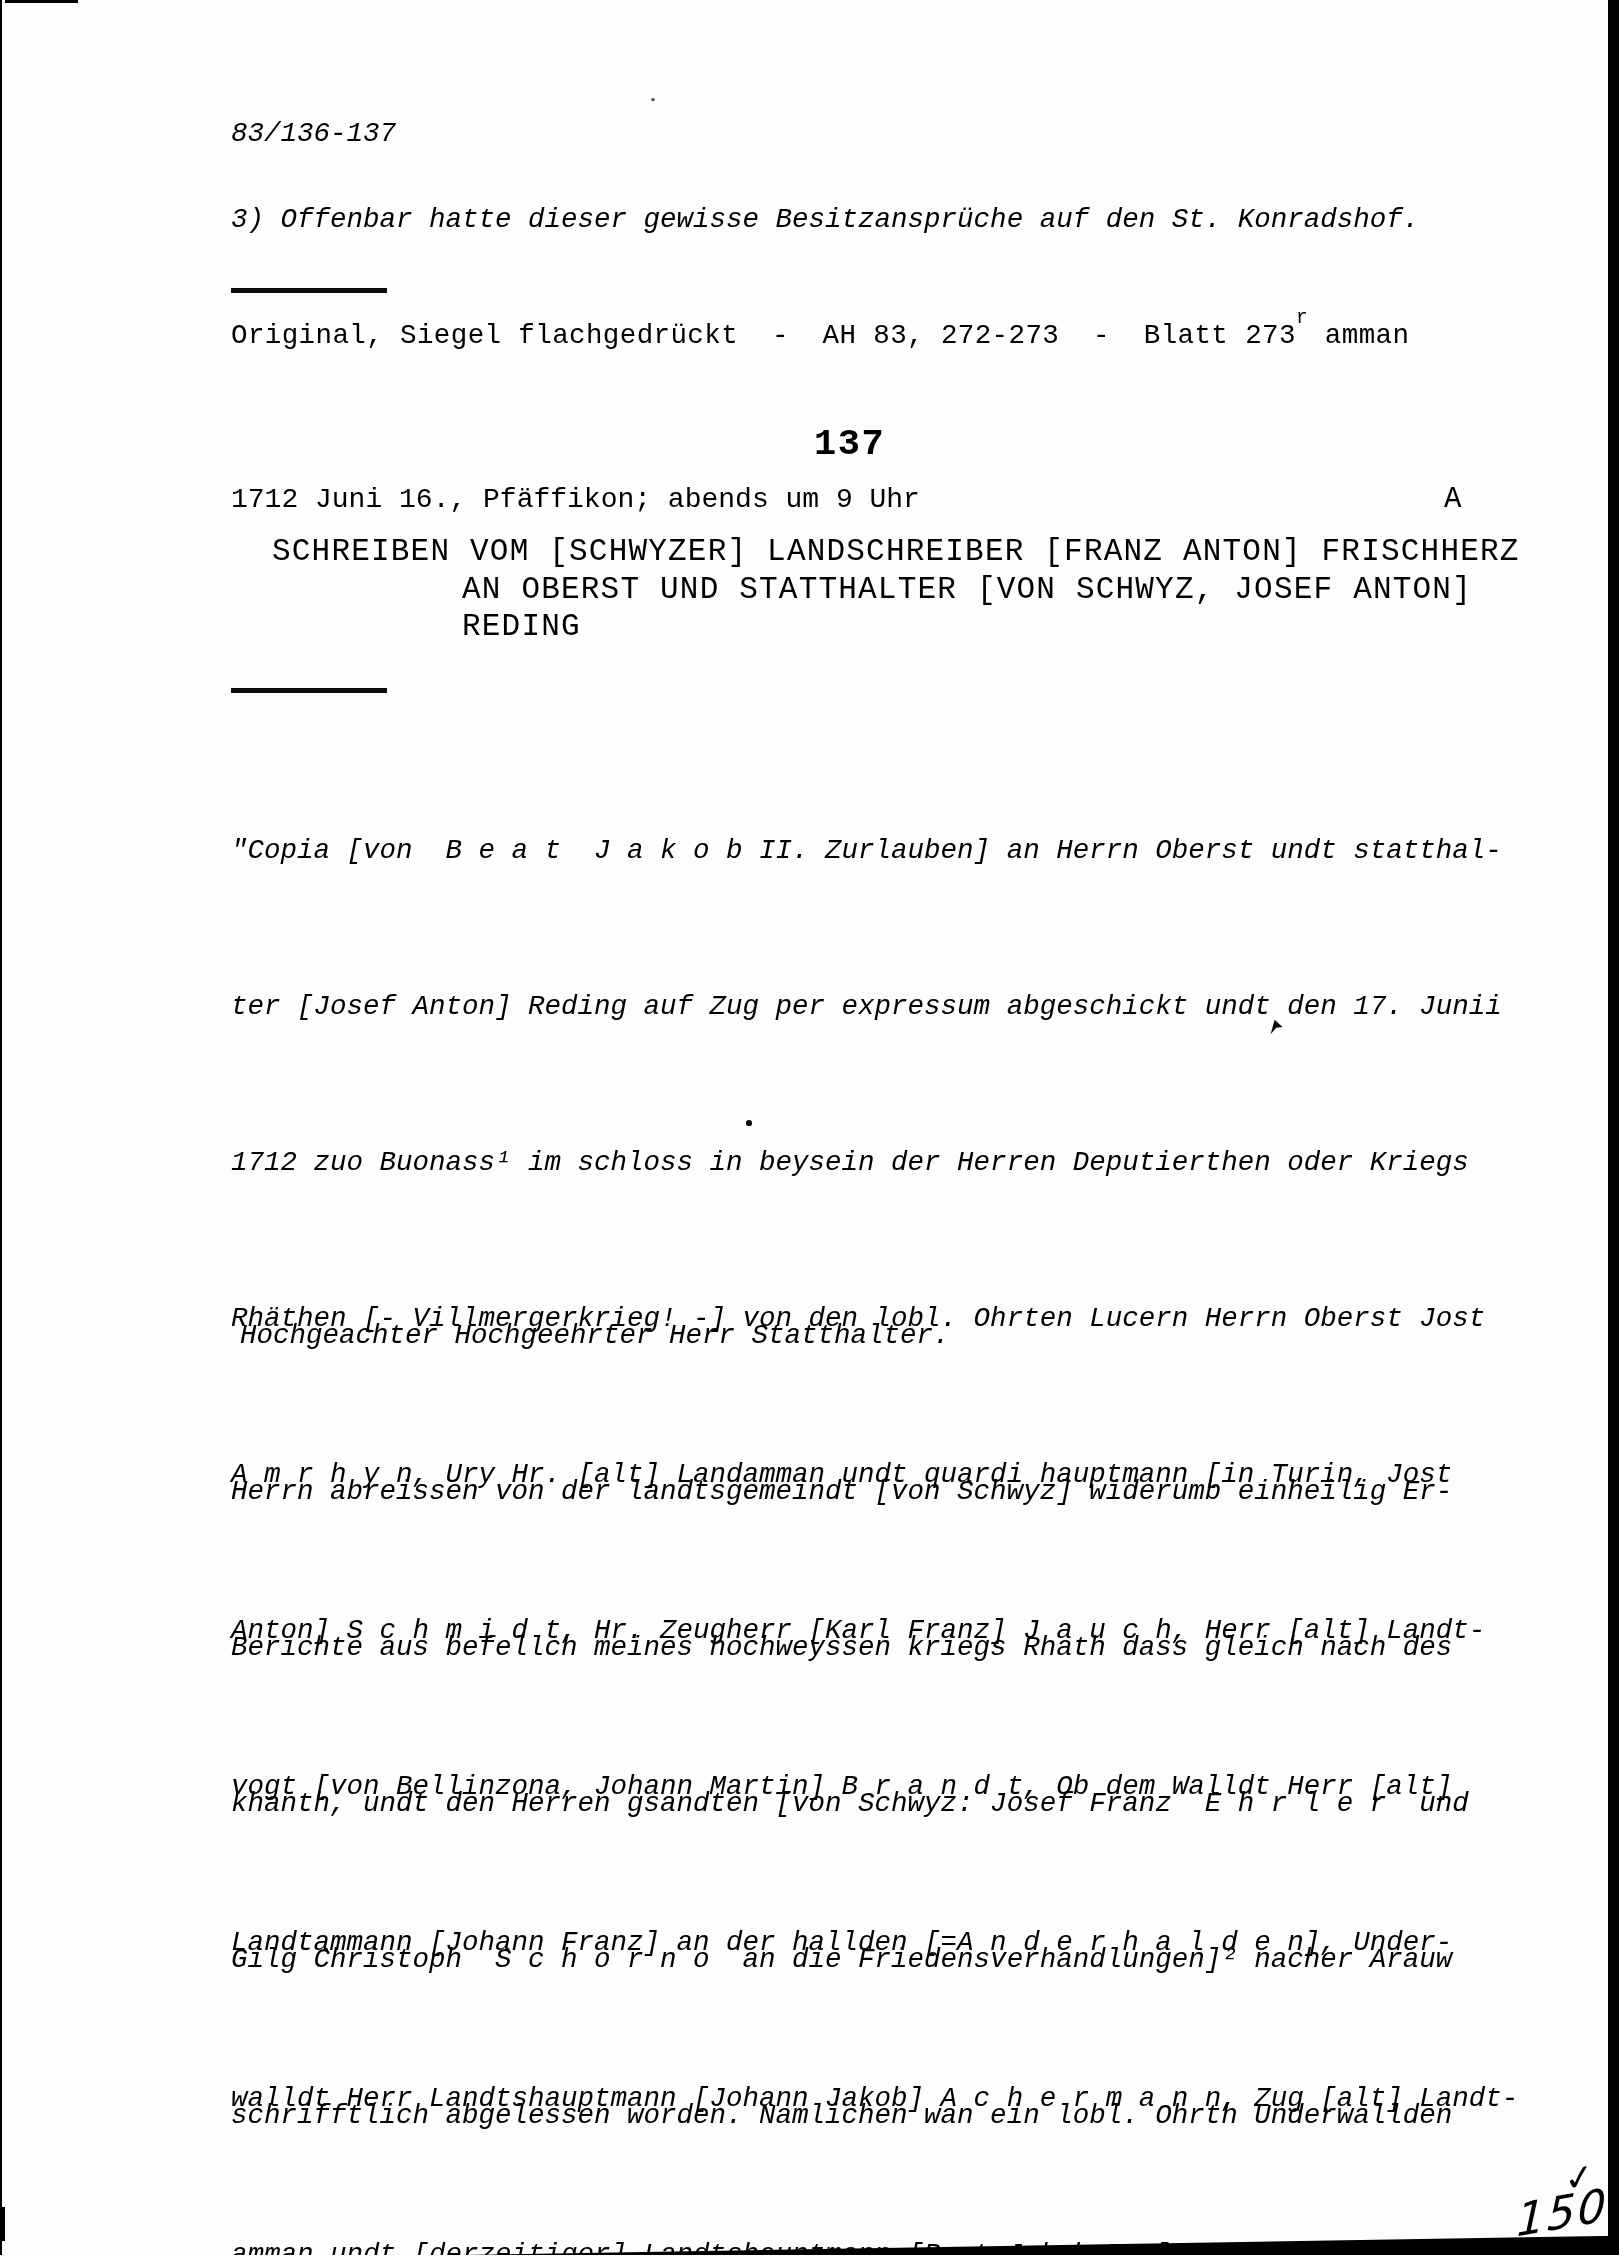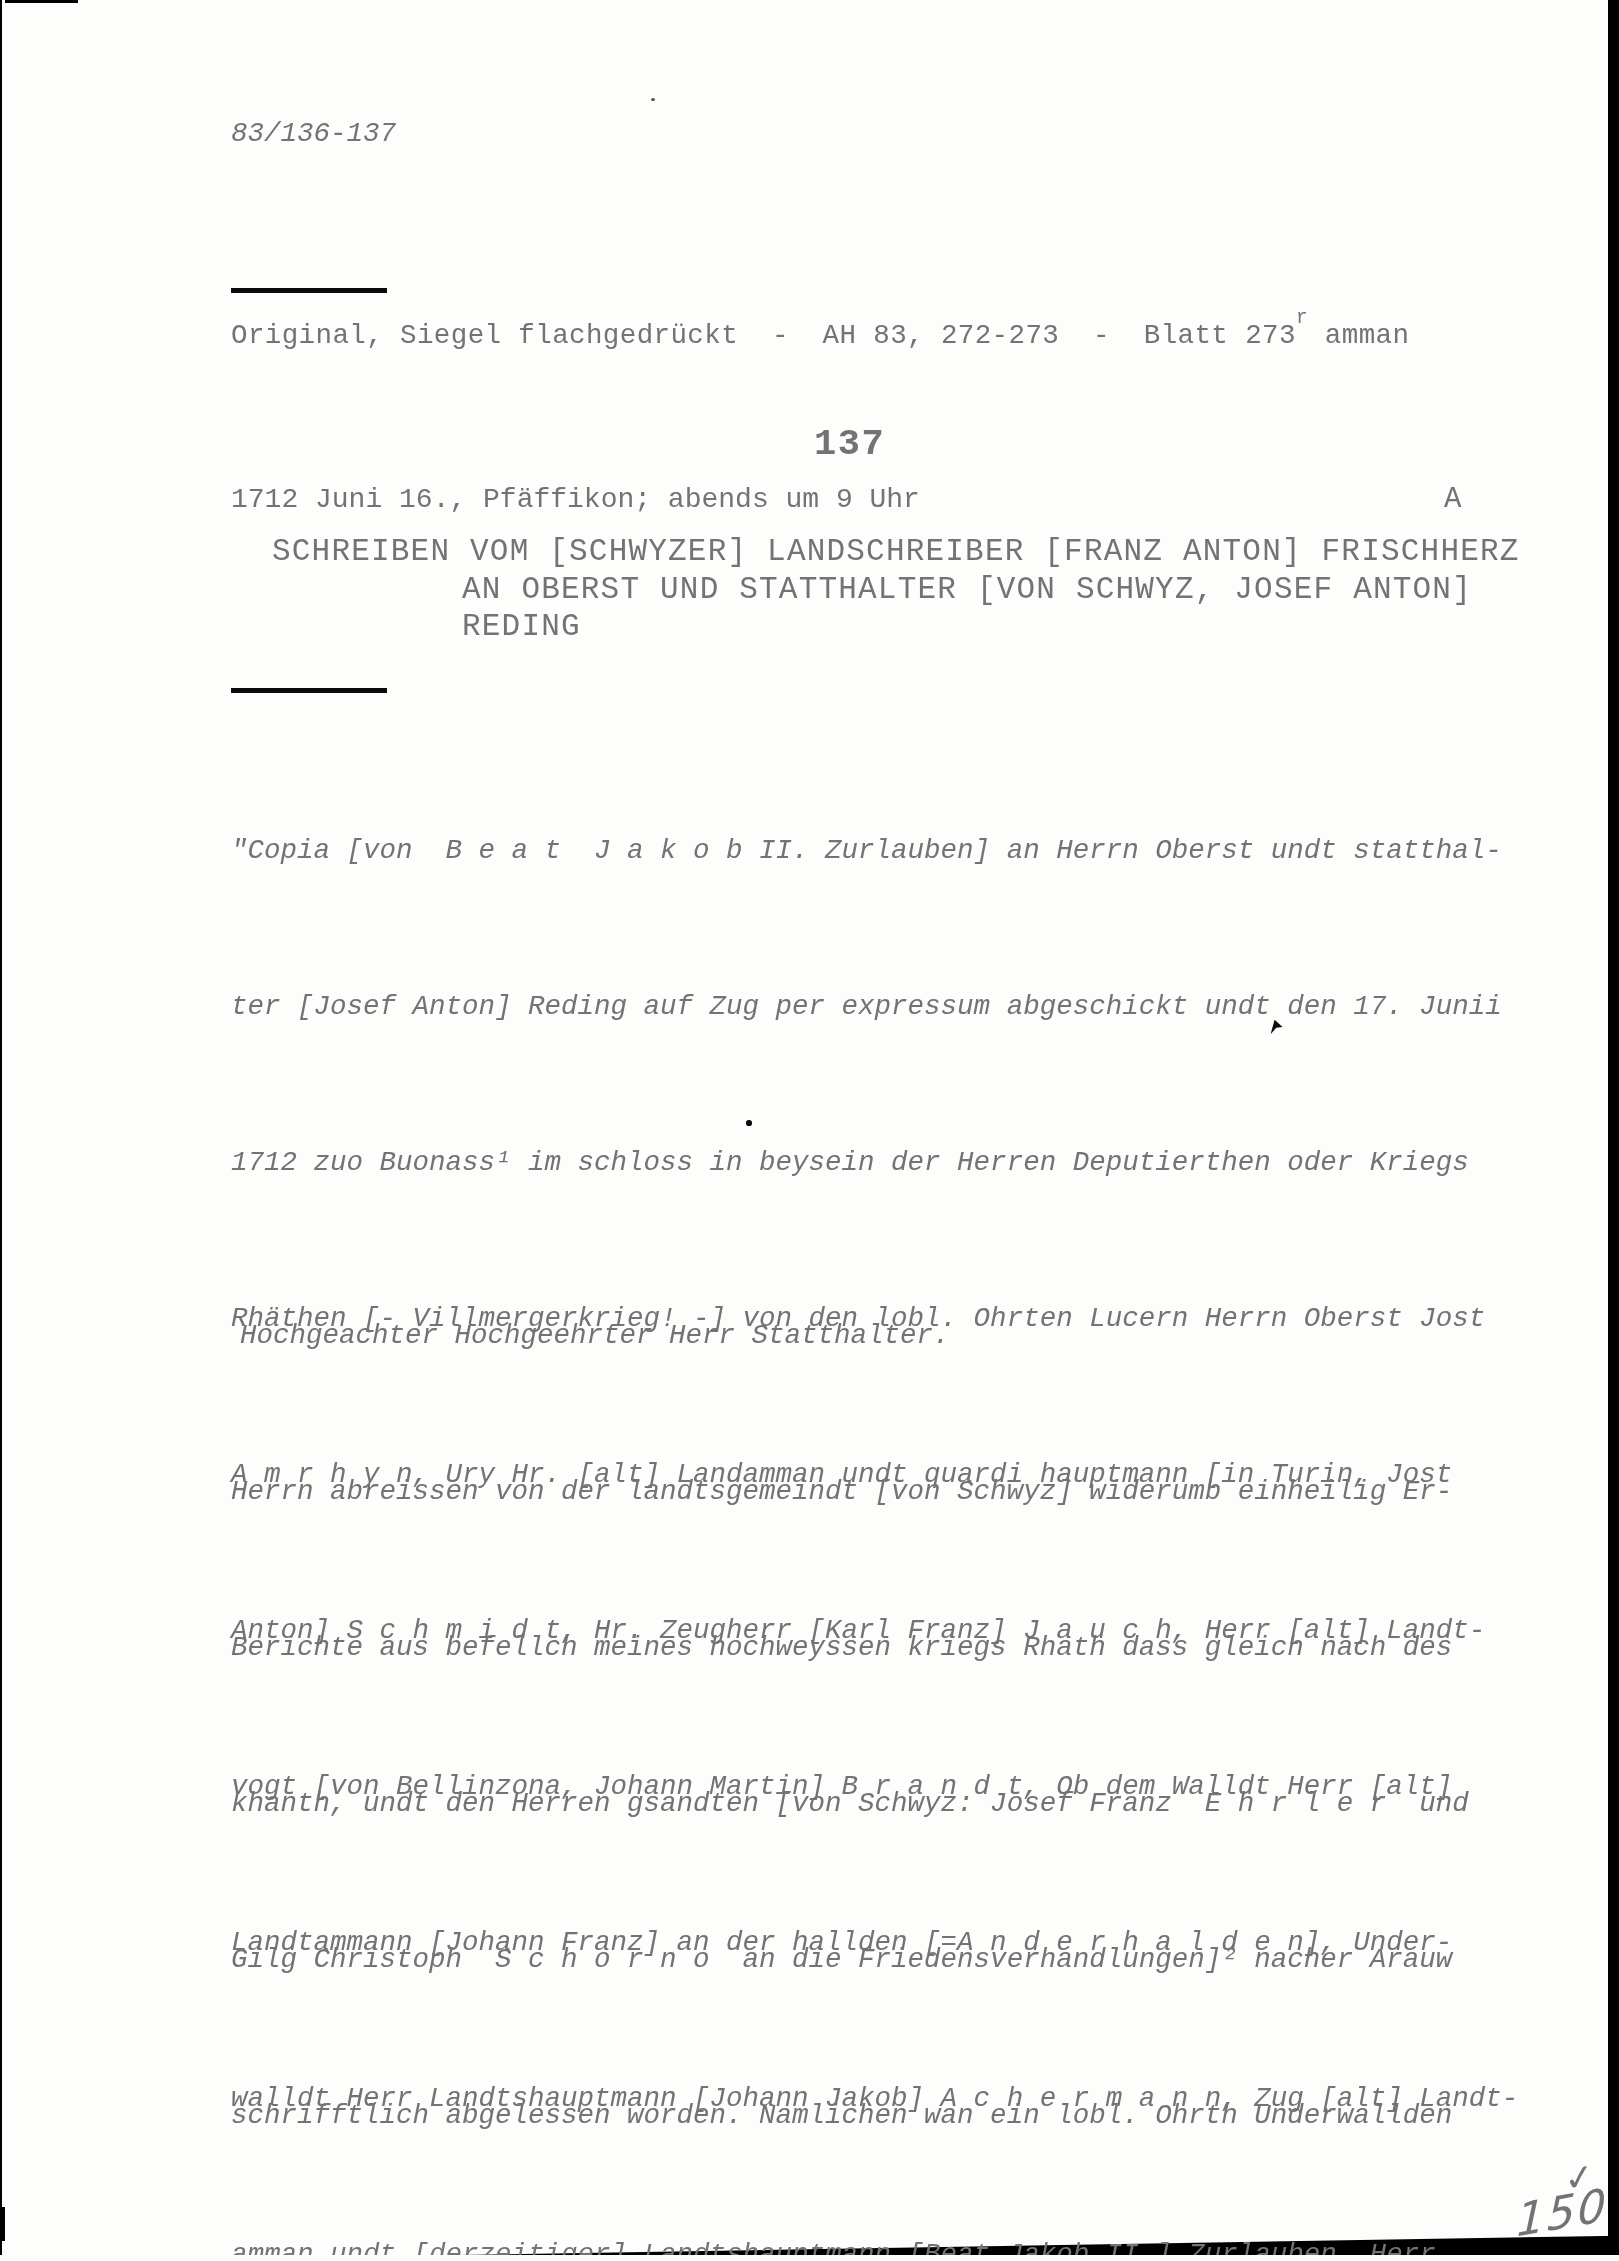--- a/index.html
+++ b/index.html
@@ -1,20 +1,20 @@
 <!DOCTYPE html>
 <html style="font-size:13px"><head>
 <meta charset="utf-8">
 <style>
   html,body { margin:0; padding:0; background:#ffffff; }
   .page {
     position:relative;
     width:1619px; height:2255px;
     background:#fdfdfc;
-    color:#737373;
+    color:#000000;
     font-family:"Liberation Mono", monospace;
     overflow:hidden;
   }
   .line { position:absolute; white-space:pre; }
   .it   { font-style:italic; }
   .ref-line      { left:231px; top:118px;  font-size:27.5px; }
   .footnote-line { left:231px; top:204px;  font-size:27.5px; }
   .rule { position:absolute; left:231px; width:156px; height:4.9px; background:#0b0b0b; }
   .rule-1 { top:288px; }
   .rule-2 { top:688px; }
@@ -77,20 +77,21 @@
 <div class="page">
 
   <div class="edge edge-left"></div>
   <div class="edge edge-topleft"></div>
   <div class="edge edge-right"></div>
   <div class="edge edge-bottom-notch"></div>
   <div class="edge-bottom-wedge"></div>
   <div class="speck"></div>
 
   <div class="line it ref-line">83/136-137</div>
+  <div class="line it footnote-line">3) Offenbar hatte dieser gewisse Besitzansprüche auf den St. Konradshof.</div>
   <div class="rule rule-1"></div>
   <div class="line provenance-line"><span>Original, Siegel flachgedrückt  -  AH 83, 272-273  -  Blatt 273</span><sup>r</sup><span> amman</span></div>
 
   <div class="line entry-number">137</div>
   <div class="line dateline">1712 Juni 16., Pfäffikon; abends um 9 Uhr</div>
   <div class="line copy-marker">A</div>
   <div class="line title-line title-1">SCHREIBEN VOM [SCHWYZER] LANDSCHREIBER [FRANZ ANTON] FRISCHHERZ</div>
   <div class="line title-line title-2">AN OBERST UND STATTHALTER [VON SCHWYZ, JOSEF ANTON]</div>
   <div class="line title-line title-3">REDING</div>
   <div class="rule rule-2"></div>

